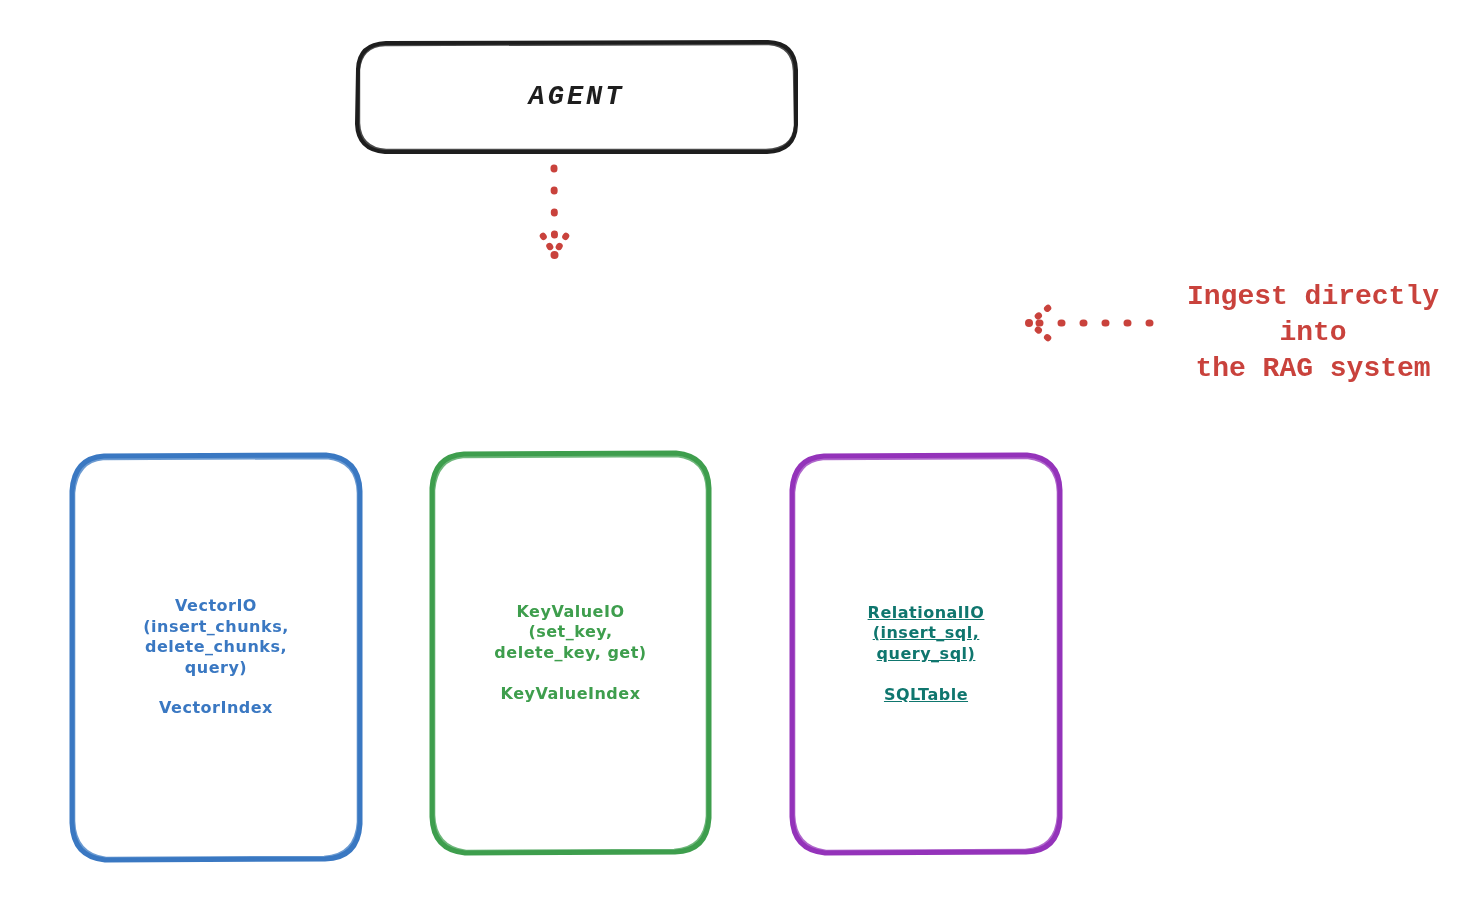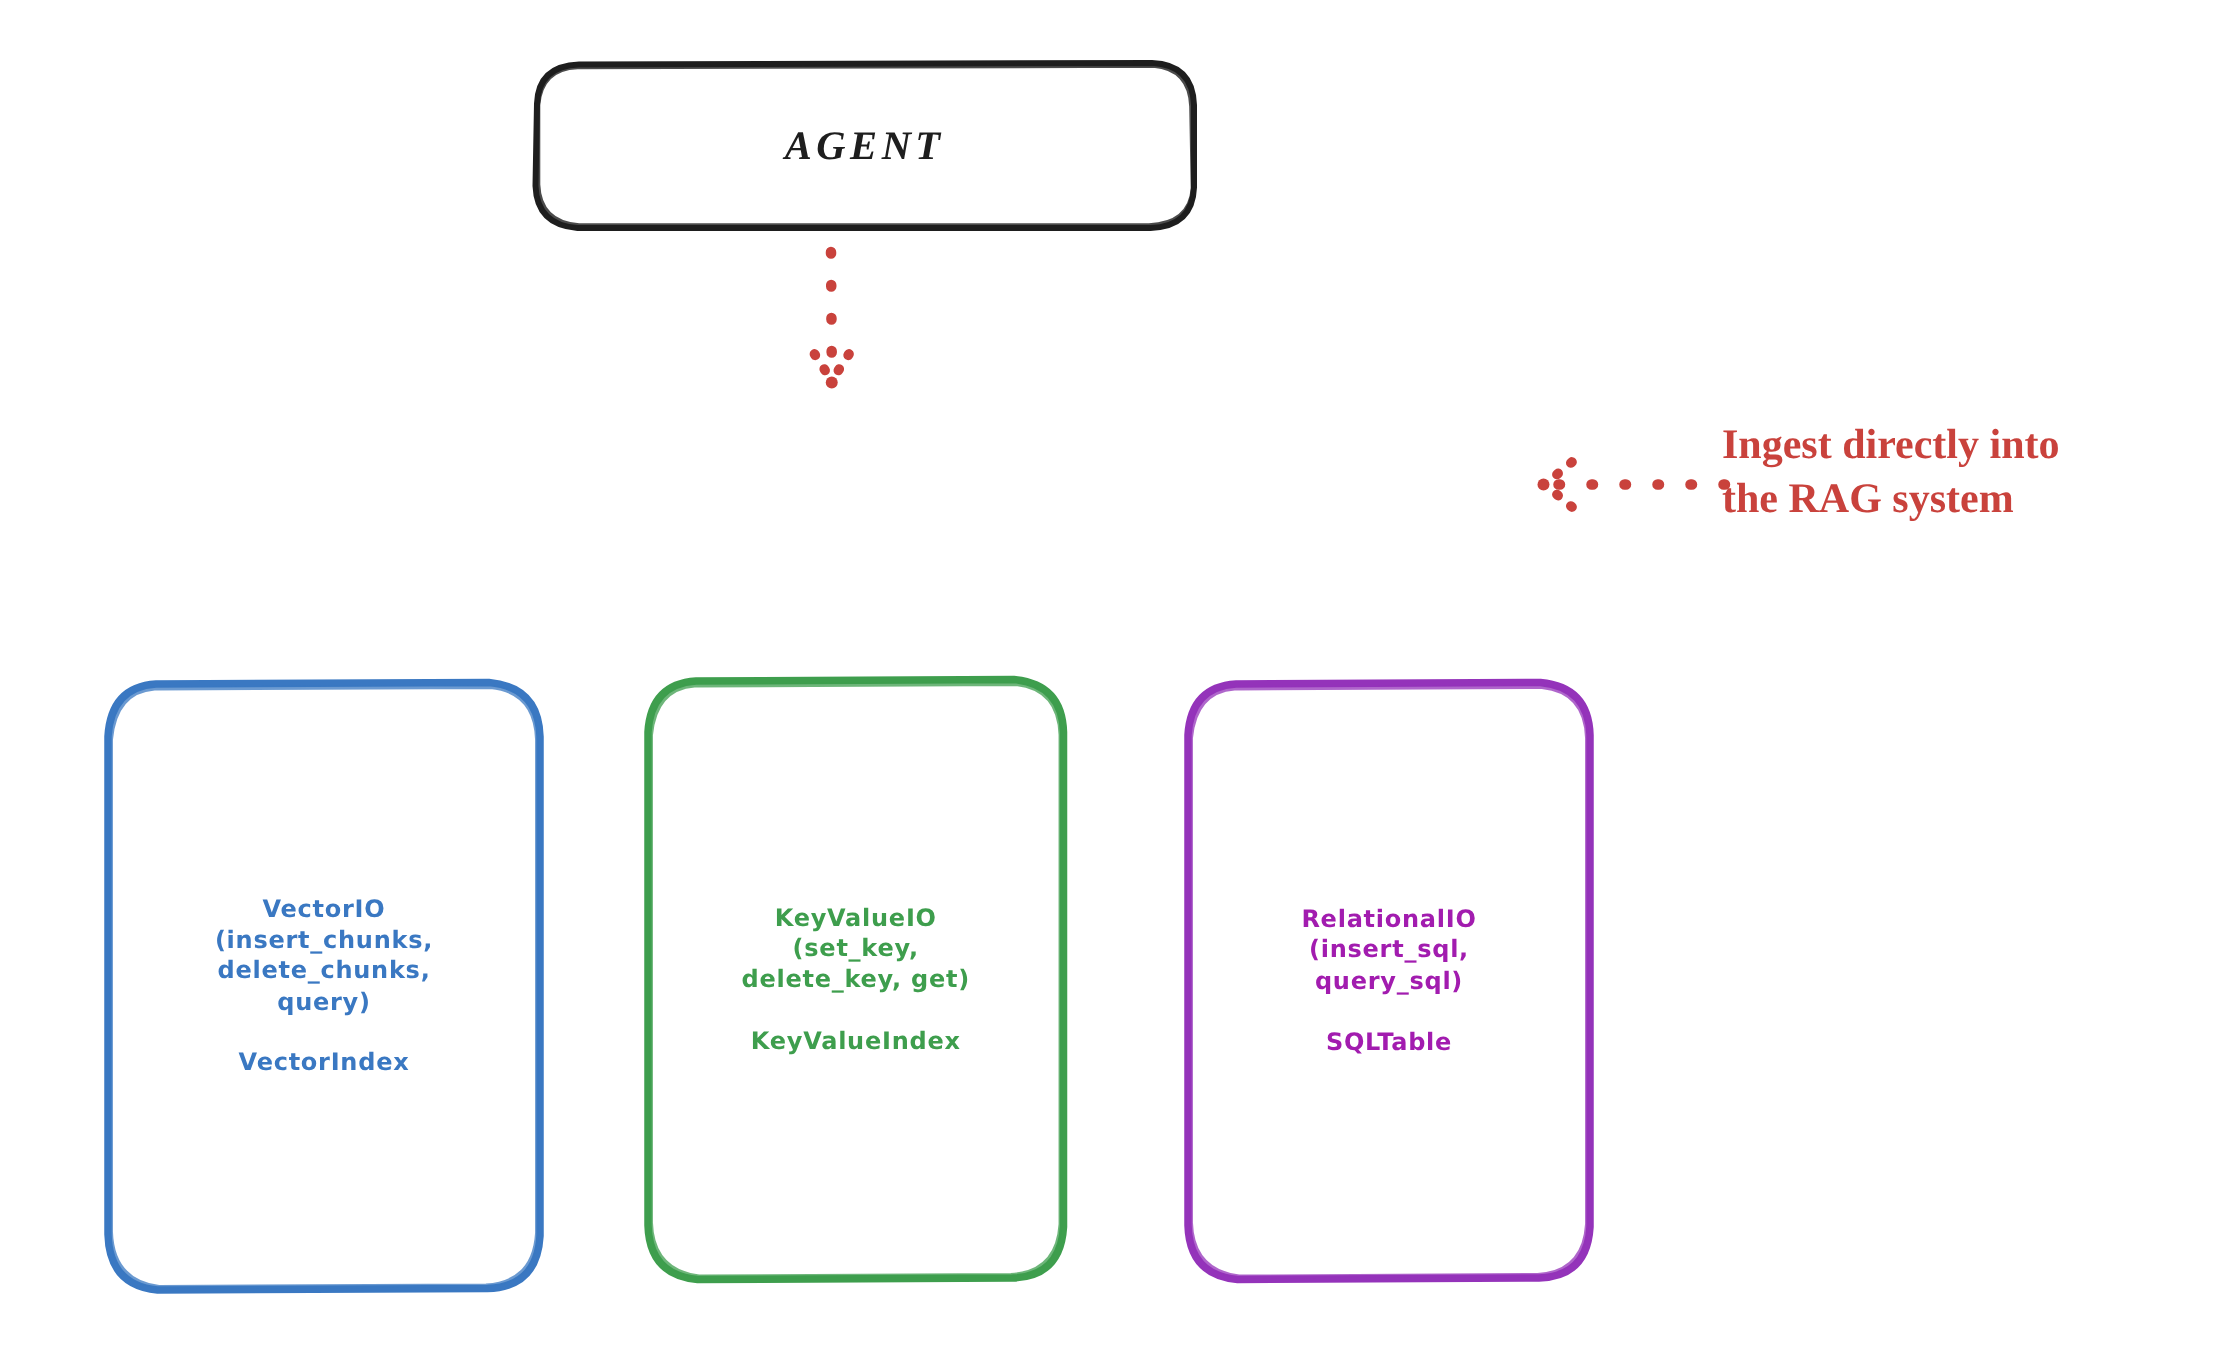--- a/index.html
+++ b/index.html
@@ -47,21 +47,21 @@
   }
 
   
   #agent-node {
     left: 355px;
     top: 40px;
     width: 443px;
     height: 114px;
   }
   #agent-node .label {
-    font-family: Liberation Serif, serif;
+    font-family: Liberation Mono, monospace;
     font-size: 27px;
     font-style: italic;
     font-weight: 700;
     color: #1e1e1e;
     letter-spacing: 3px;
   }
 
   
   #rag-tool-node {
     left: 157px;
@@ -96,21 +96,21 @@
     width: 276px;
     height: 404px;
   }
   .provider .label {
     font-size: 16px;
     font-weight: 600;
     padding: 0 6px;
   }
   #vector-node .label  { color: #3a78c2; }
   #keyvalue-node .label { color: #3e9e4d; }
-  #relational-node .label { color: #a21caf; }
+  #relational-node .label { color: #0f766e; text-decoration: underline; }
 
   
   .arrow-svg {
     position: absolute;
     pointer-events: none;
   }
   .arrow-svg path,
   .arrow-svg line {
     fill: none;
     stroke-linecap: round;
@@ -129,25 +129,26 @@
     height: 54px;
   }
 
   
   #ingest-annotation {
     position: absolute;
     left: 1148px;
     top: 279px;
     width: 330px;
     color: #c9423c;
-    font-family: Liberation Serif, serif;
+    font-family: Liberation Mono, monospace;
     font-size: 28px;
     font-weight: 600;
     line-height: 1.28;
     white-space: pre-line;
+    text-align: center;
   }
 </style>
 </head>
 <body>
 
 <div id="canvas">
 
   <div class="node" id="agent-node">
     <svg class="sketch-border" viewBox="0 0 443 114" preserveAspectRatio="none">
       <path d="M31 3 L413 2 Q440 3 441 30 L441 85 Q440 111 412 112 L30 112 Q3 110 2 84 L3 29 Q4 4 31 3" stroke="#1e1e1e" stroke-width="4"></path>

